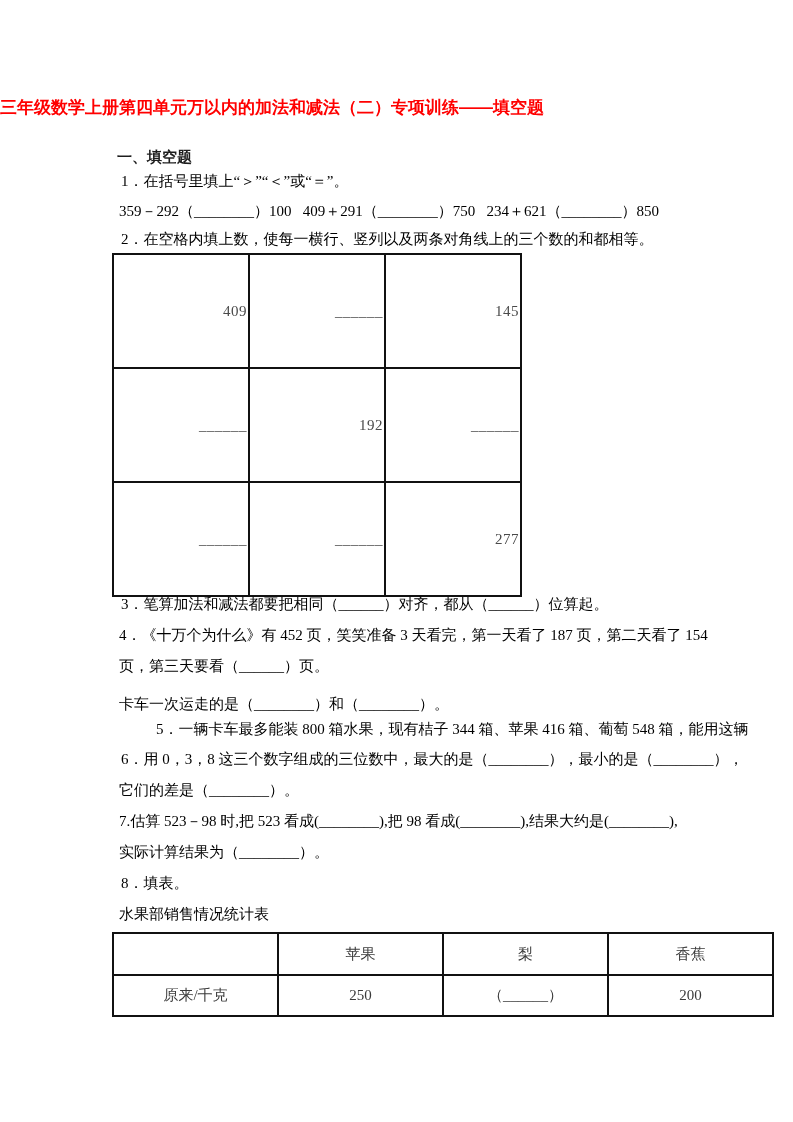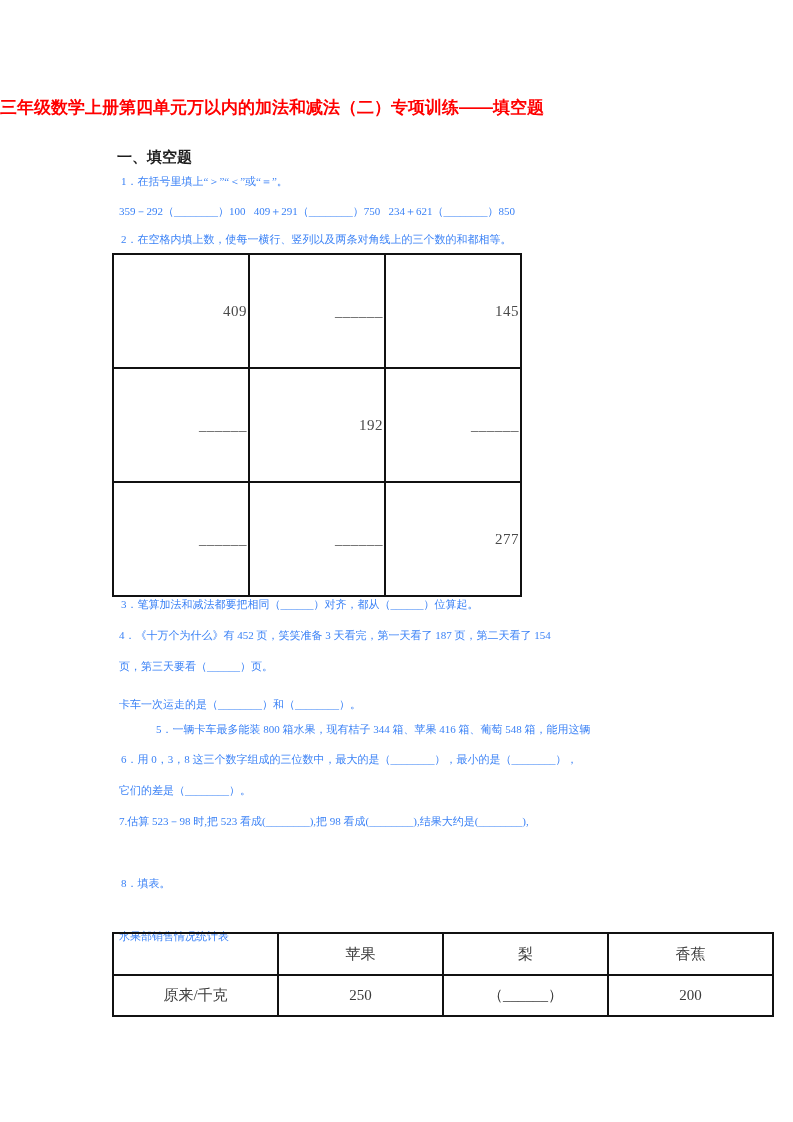--- a/index.html
+++ b/index.html
@@ -8,24 +8,24 @@
     width: 793px;
     height: 1122px;
     margin: 0 auto;
     background: #ffffff;
     font-family: "Liberation Serif", "DejaVu Serif", serif;
     color: #303030;
     overflow: hidden;
   }
   .t {
     position: absolute;
-    font-size: 11px;
+    font-size: 15px;
     line-height: 19px;
     white-space: pre;
-    color: #3b82f6;
+    color: #000000;
   }
   .title {
     position: absolute;
     left: 0;
     right: 0;
     top: 96px;
     text-align: left;
     font-size: 17px;
     font-weight: bold;
     font-family: "Liberation Sans", "DejaVu Sans", sans-serif;
@@ -114,24 +114,25 @@
   <div class="t" style="left:119px; top:626px;">4．《十万个为什么》有 452 页，笑笑准备 3 天看完，第一天看了 187 页，第二天看了 154</div>
   <div class="t" style="left:119px; top:657px;">页，第三天要看（______）页。</div>
 
   <div class="t" style="left:121px; top:720px;margin-left:35px;">5．一辆卡车最多能装 800 箱水果，现有桔子 344 箱、苹果 416 箱、葡萄 548 箱，能用这辆</div>
   <div class="t" style="left:119px; top:695px;">卡车一次运走的是（________）和（________）。</div>
 
   <div class="t" style="left:121px; top:750px;">6．用 0，3，8 这三个数字组成的三位数中，最大的是（________），最小的是（________），</div>
   <div class="t" style="left:119px; top:781px;">它们的差是（________）。</div>
 
   <div class="t" style="left:119px; top:812px;">7.估算 523－98 时,把 523 看成(________),把 98 看成(________),结果大约是(________),</div>
+  <div class="t" style="left:119px; top:843px;">实际计算结果为（________）。</div>
 
   <div class="t" style="left:121px; top:874px;">8．填表。</div>
 
-  <div class="t" style="left:119px; top:905px;margin-top:22px;">水果部销售情况统计表</div>
+  <div class="t" style="left:119px; top:905px;">水果部销售情况统计表</div>
 
   <table class="fruit">
     <tbody>
         <tr class="header-row">
       <td></td>
       <td>苹果</td>
       <td>梨</td>
       <td>香蕉</td>
     </tr>
     <tr class="data-row">

